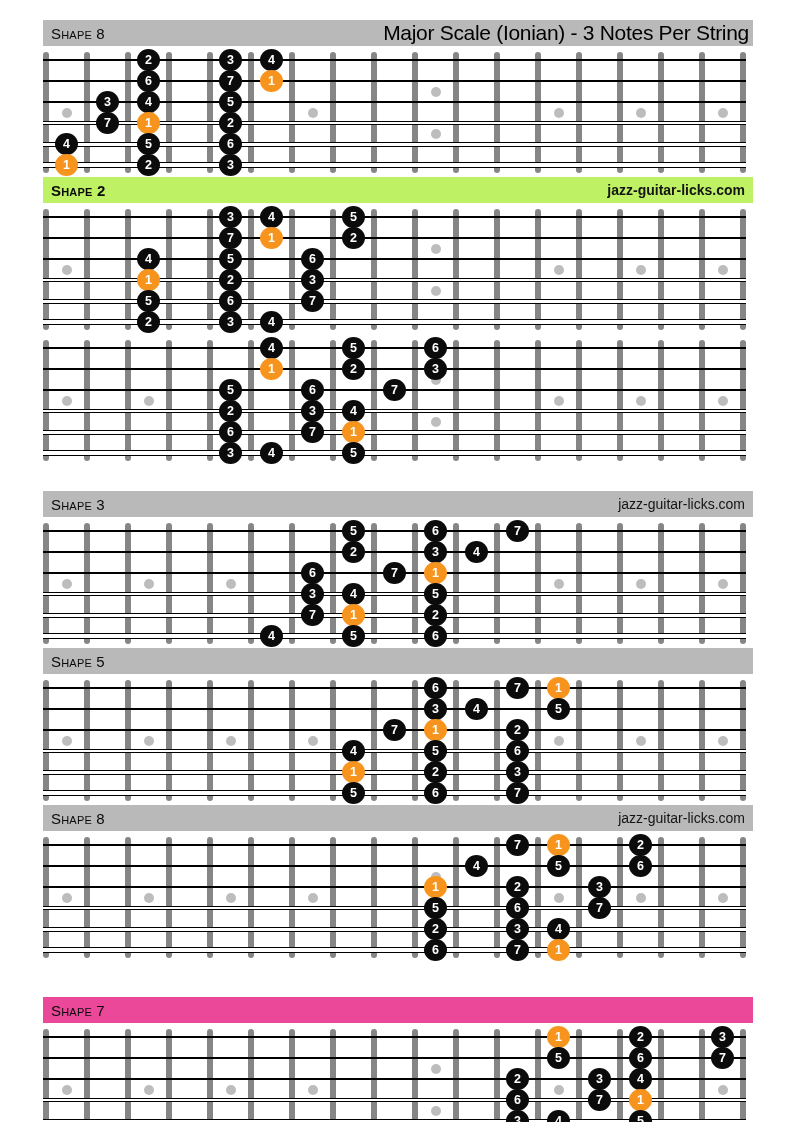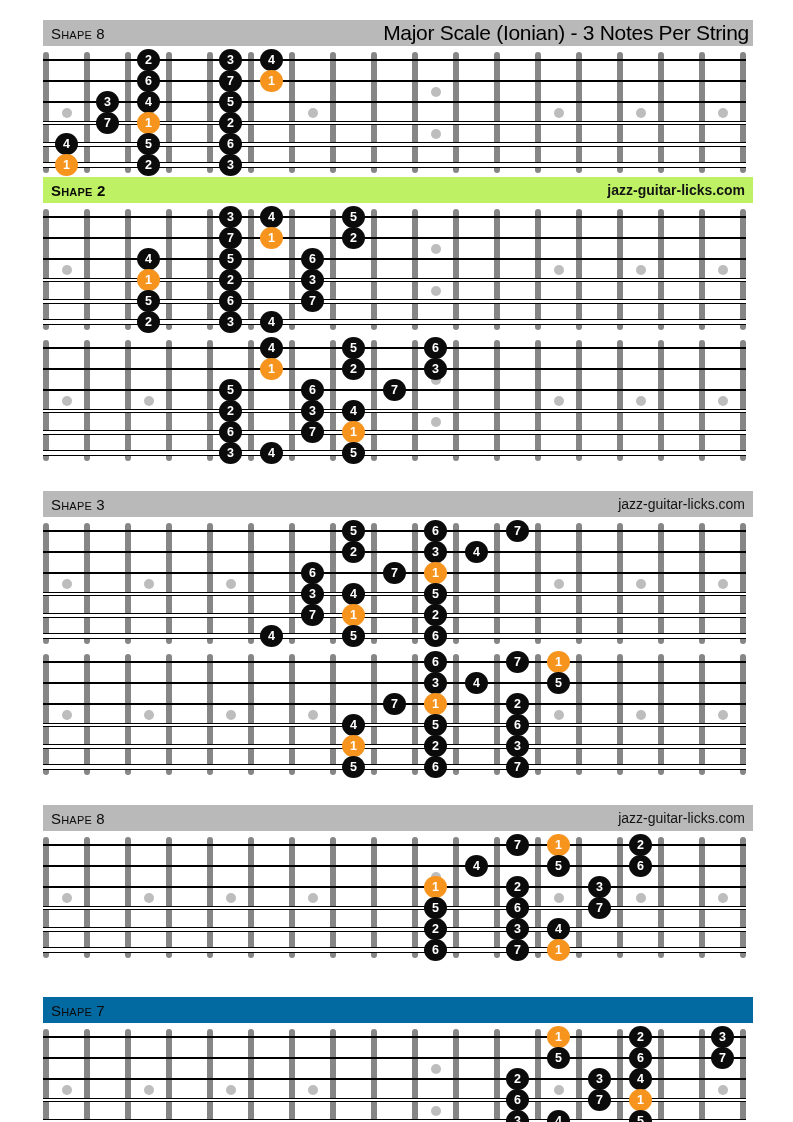--- a/index.html
+++ b/index.html
@@ -275,20 +275,23 @@
           <div class="note" style="left: 381px; top: 66px; background: rgb(11, 11, 11); color: rgb(255, 255, 255);">5</div>
           <div class="note" style="left: 258px; top: 87px; background: rgb(11, 11, 11); color: rgb(255, 255, 255);">7</div>
           <div class="note" style="left: 299px; top: 87px; background: rgb(247, 148, 30); color: rgb(255, 255, 255);">1</div>
           <div class="note" style="left: 381px; top: 87px; background: rgb(11, 11, 11); color: rgb(255, 255, 255);">2</div>
           <div class="note" style="left: 217px; top: 108px; background: rgb(11, 11, 11); color: rgb(255, 255, 255);">4</div>
           <div class="note" style="left: 299px; top: 108px; background: rgb(11, 11, 11); color: rgb(255, 255, 255);">5</div>
           <div class="note" style="left: 381px; top: 108px; background: rgb(11, 11, 11); color: rgb(255, 255, 255);">6</div>
         </div>
       </div>
       <div class="section">
+        <div class="bar" style="background: rgb(185, 185, 185);">
+          <div class="shape-label">Shape 5</div>
+        </div>
         <div class="fretboard">
           <div class="fret" style="left: 0px; top: 6px; height: 121px; background: rgb(134, 134, 134);"></div>
           <div class="fret" style="left: 41px; top: 6px; height: 121px; background: rgb(134, 134, 134);"></div>
           <div class="fret" style="left: 82px; top: 6px; height: 121px; background: rgb(134, 134, 134);"></div>
           <div class="fret" style="left: 123px; top: 6px; height: 121px; background: rgb(134, 134, 134);"></div>
           <div class="fret" style="left: 164px; top: 6px; height: 121px; background: rgb(134, 134, 134);"></div>
           <div class="fret" style="left: 205px; top: 6px; height: 121px; background: rgb(134, 134, 134);"></div>
           <div class="fret" style="left: 246px; top: 6px; height: 121px; background: rgb(134, 134, 134);"></div>
           <div class="fret" style="left: 287px; top: 6px; height: 121px; background: rgb(134, 134, 134);"></div>
           <div class="fret" style="left: 328px; top: 6px; height: 121px; background: rgb(134, 134, 134);"></div>
@@ -389,21 +392,21 @@
           <div class="note" style="left: 545px; top: 66px; background: rgb(11, 11, 11); color: rgb(255, 255, 255);">7</div>
           <div class="note" style="left: 381px; top: 87px; background: rgb(11, 11, 11); color: rgb(255, 255, 255);">2</div>
           <div class="note" style="left: 463px; top: 87px; background: rgb(11, 11, 11); color: rgb(255, 255, 255);">3</div>
           <div class="note" style="left: 504px; top: 87px; background: rgb(11, 11, 11); color: rgb(255, 255, 255);">4</div>
           <div class="note" style="left: 381px; top: 108px; background: rgb(11, 11, 11); color: rgb(255, 255, 255);">6</div>
           <div class="note" style="left: 463px; top: 108px; background: rgb(11, 11, 11); color: rgb(255, 255, 255);">7</div>
           <div class="note" style="left: 504px; top: 108px; background: rgb(247, 148, 30); color: rgb(255, 255, 255);">1</div>
         </div>
       </div>
       <div class="section">
-        <div class="bar" style="background: #0369a1; margin-top: 36px;">
+        <div class="bar" style="background: #ec4899; margin-top: 36px;">
           <div class="shape-label">Shape 7</div>
         </div>
         <div class="fretboard">
           <div class="fret" style="left: 0px; top: 6px; height: 121px; background: rgb(134, 134, 134);"></div>
           <div class="fret" style="left: 41px; top: 6px; height: 121px; background: rgb(134, 134, 134);"></div>
           <div class="fret" style="left: 82px; top: 6px; height: 121px; background: rgb(134, 134, 134);"></div>
           <div class="fret" style="left: 123px; top: 6px; height: 121px; background: rgb(134, 134, 134);"></div>
           <div class="fret" style="left: 164px; top: 6px; height: 121px; background: rgb(134, 134, 134);"></div>
           <div class="fret" style="left: 205px; top: 6px; height: 121px; background: rgb(134, 134, 134);"></div>
           <div class="fret" style="left: 246px; top: 6px; height: 121px; background: rgb(134, 134, 134);"></div>

